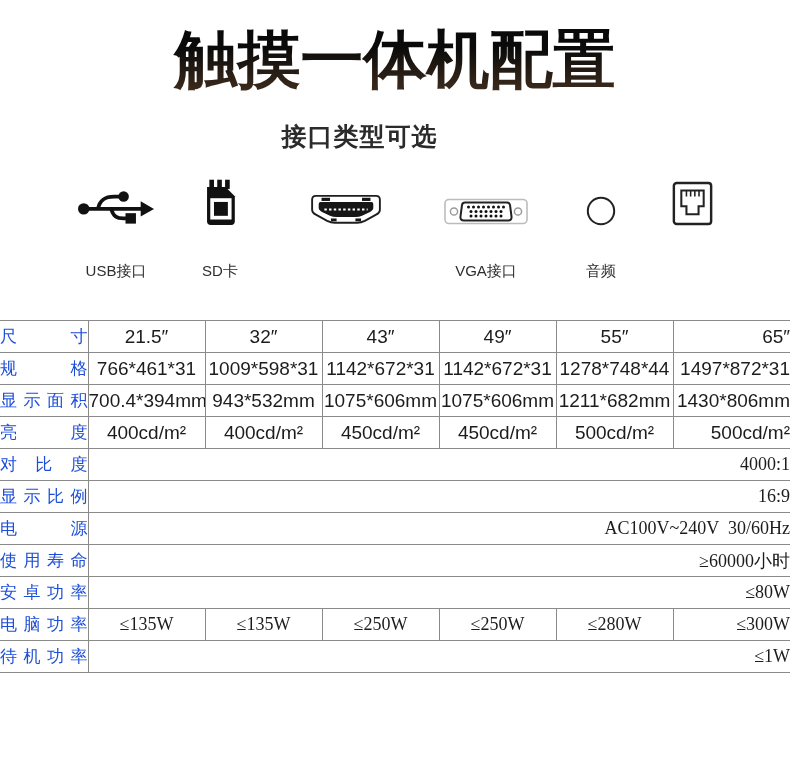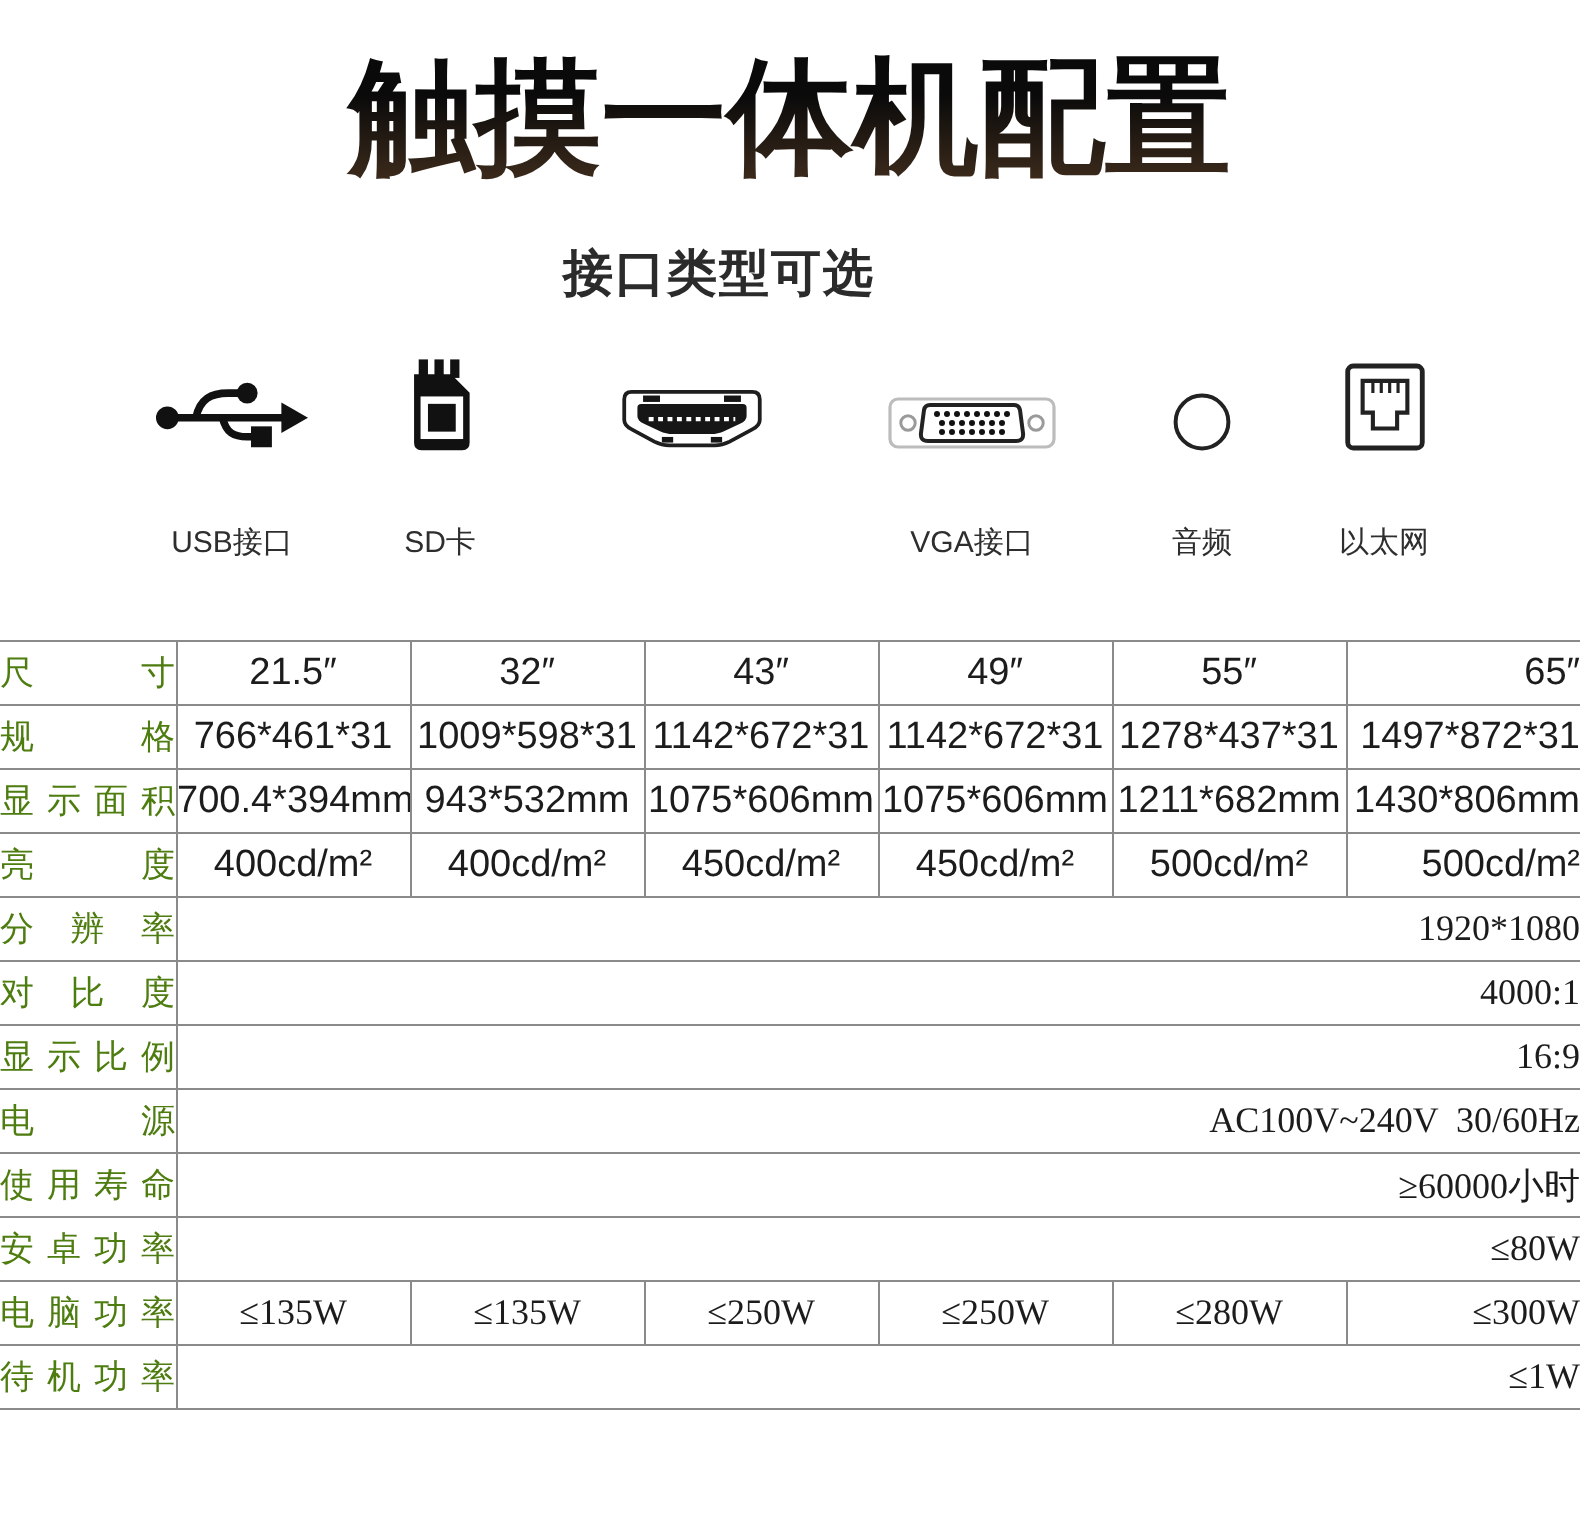--- a/index.html
+++ b/index.html
@@ -24,21 +24,21 @@
   .p-usb{left:51px;}  .p-sd{left:155px;}  .p-hdmi{left:281px;}
   .p-vga{left:421px;} .p-audio{left:536px;} .p-eth{left:627px;}
 
   
   .spec-wrap{position:absolute;top:320px;left:0;width:790px;}
   table.spec{border-collapse:collapse;table-layout:fixed;width:790px;}
   table.spec td{border:1px solid #8a8a8a;height:31px;text-align:center;
     vertical-align:middle;padding:0;overflow:hidden;}
   table.spec tr td:first-child{border-left:none;}
   table.spec tr td:last-child{border-right:none;text-align:right;}
-  td.t-label{font-size:17px;color:#4d7c0f;padding:0 9px;
+  td.t-label{font-size:17px;color:#1d4ed8;padding:0 9px;
     text-align:justify;text-align-last:justify;}
   td.sv{font-size:19px;color:#1c1c1c;white-space:pre;}
   td.serif{font-family:"Liberation Serif",serif;font-size:18px;}
 </style>
 </head>
 <body>
 
 <div class="page-title">触摸一体机配置</div>
 <div class="page-subtitle">接口类型可选</div>
 
@@ -137,21 +137,20 @@
     <div class="icon-box">
         <svg width="41" height="45" viewBox="0 0 44 48">
       <rect x="2" y="2" width="40" height="44" rx="3" fill="#fff" stroke="#222" stroke-width="2.6"></rect>
       <path d="M10,10 H34 V27 H28.5 V35.5 H15.5 V27 H10 Z" fill="none" stroke="#222" stroke-width="2.2"></path>
       <line x1="15.5" y1="10" x2="15.5" y2="16.5" stroke="#222" stroke-width="1.7"></line>
       <line x1="20" y1="10" x2="20" y2="16.5" stroke="#222" stroke-width="1.7"></line>
       <line x1="24.5" y1="10" x2="24.5" y2="16.5" stroke="#222" stroke-width="1.7"></line>
       <line x1="29" y1="10" x2="29" y2="16.5" stroke="#222" stroke-width="1.7"></line>
     </svg>
       </div>
-    <div class="port-label">以太网</div>
   </div>
 </div>
 
 <div class="spec-wrap">
 <table class="spec">
   <colgroup>
     <col style="width:88px">
         <col style="width:117px">
         <col style="width:117px">
     <col style="width:117px">
@@ -168,21 +167,21 @@
       <td class="sv">49″</td>
       <td class="sv">55″</td>
       <td class="sv">65″</td>
     </tr>
     <tr>
       <td class="t-label">规格</td>
       <td class="sv">766*461*31</td>
       <td class="sv">1009*598*31</td>
       <td class="sv">1142*672*31</td>
       <td class="sv">1142*672*31</td>
-      <td class="sv">1278*437*31</td>
+      <td class="sv">1278*748*44</td>
       <td class="sv">1497*872*31</td>
     </tr>
     <tr>
       <td class="t-label">显示面积</td>
       <td class="sv">700.4*394mm</td>
       <td class="sv">943*532mm</td>
       <td class="sv">1075*606mm</td>
       <td class="sv">1075*606mm</td>
       <td class="sv">1211*682mm</td>
       <td class="sv">1430*806mm</td>
@@ -190,24 +189,20 @@
     <tr>
       <td class="t-label">亮度</td>
       <td class="sv">400cd/m²</td>
       <td class="sv">400cd/m²</td>
       <td class="sv">450cd/m²</td>
       <td class="sv">450cd/m²</td>
       <td class="sv">500cd/m²</td>
       <td class="sv">500cd/m²</td>
     </tr>
     <tr>
-      <td class="t-label">分辨率</td>
-      <td class="sv serif" colspan="6">1920*1080</td>
-    </tr>
-    <tr>
       <td class="t-label">对比度</td>
       <td class="sv serif" colspan="6">4000:1</td>
     </tr>
     <tr>
       <td class="t-label">显示比例</td>
       <td class="sv serif" colspan="6">16:9</td>
     </tr>
     <tr>
       <td class="t-label">电源</td>
       <td class="sv serif" colspan="6">AC100V~240V  30/60Hz</td>

